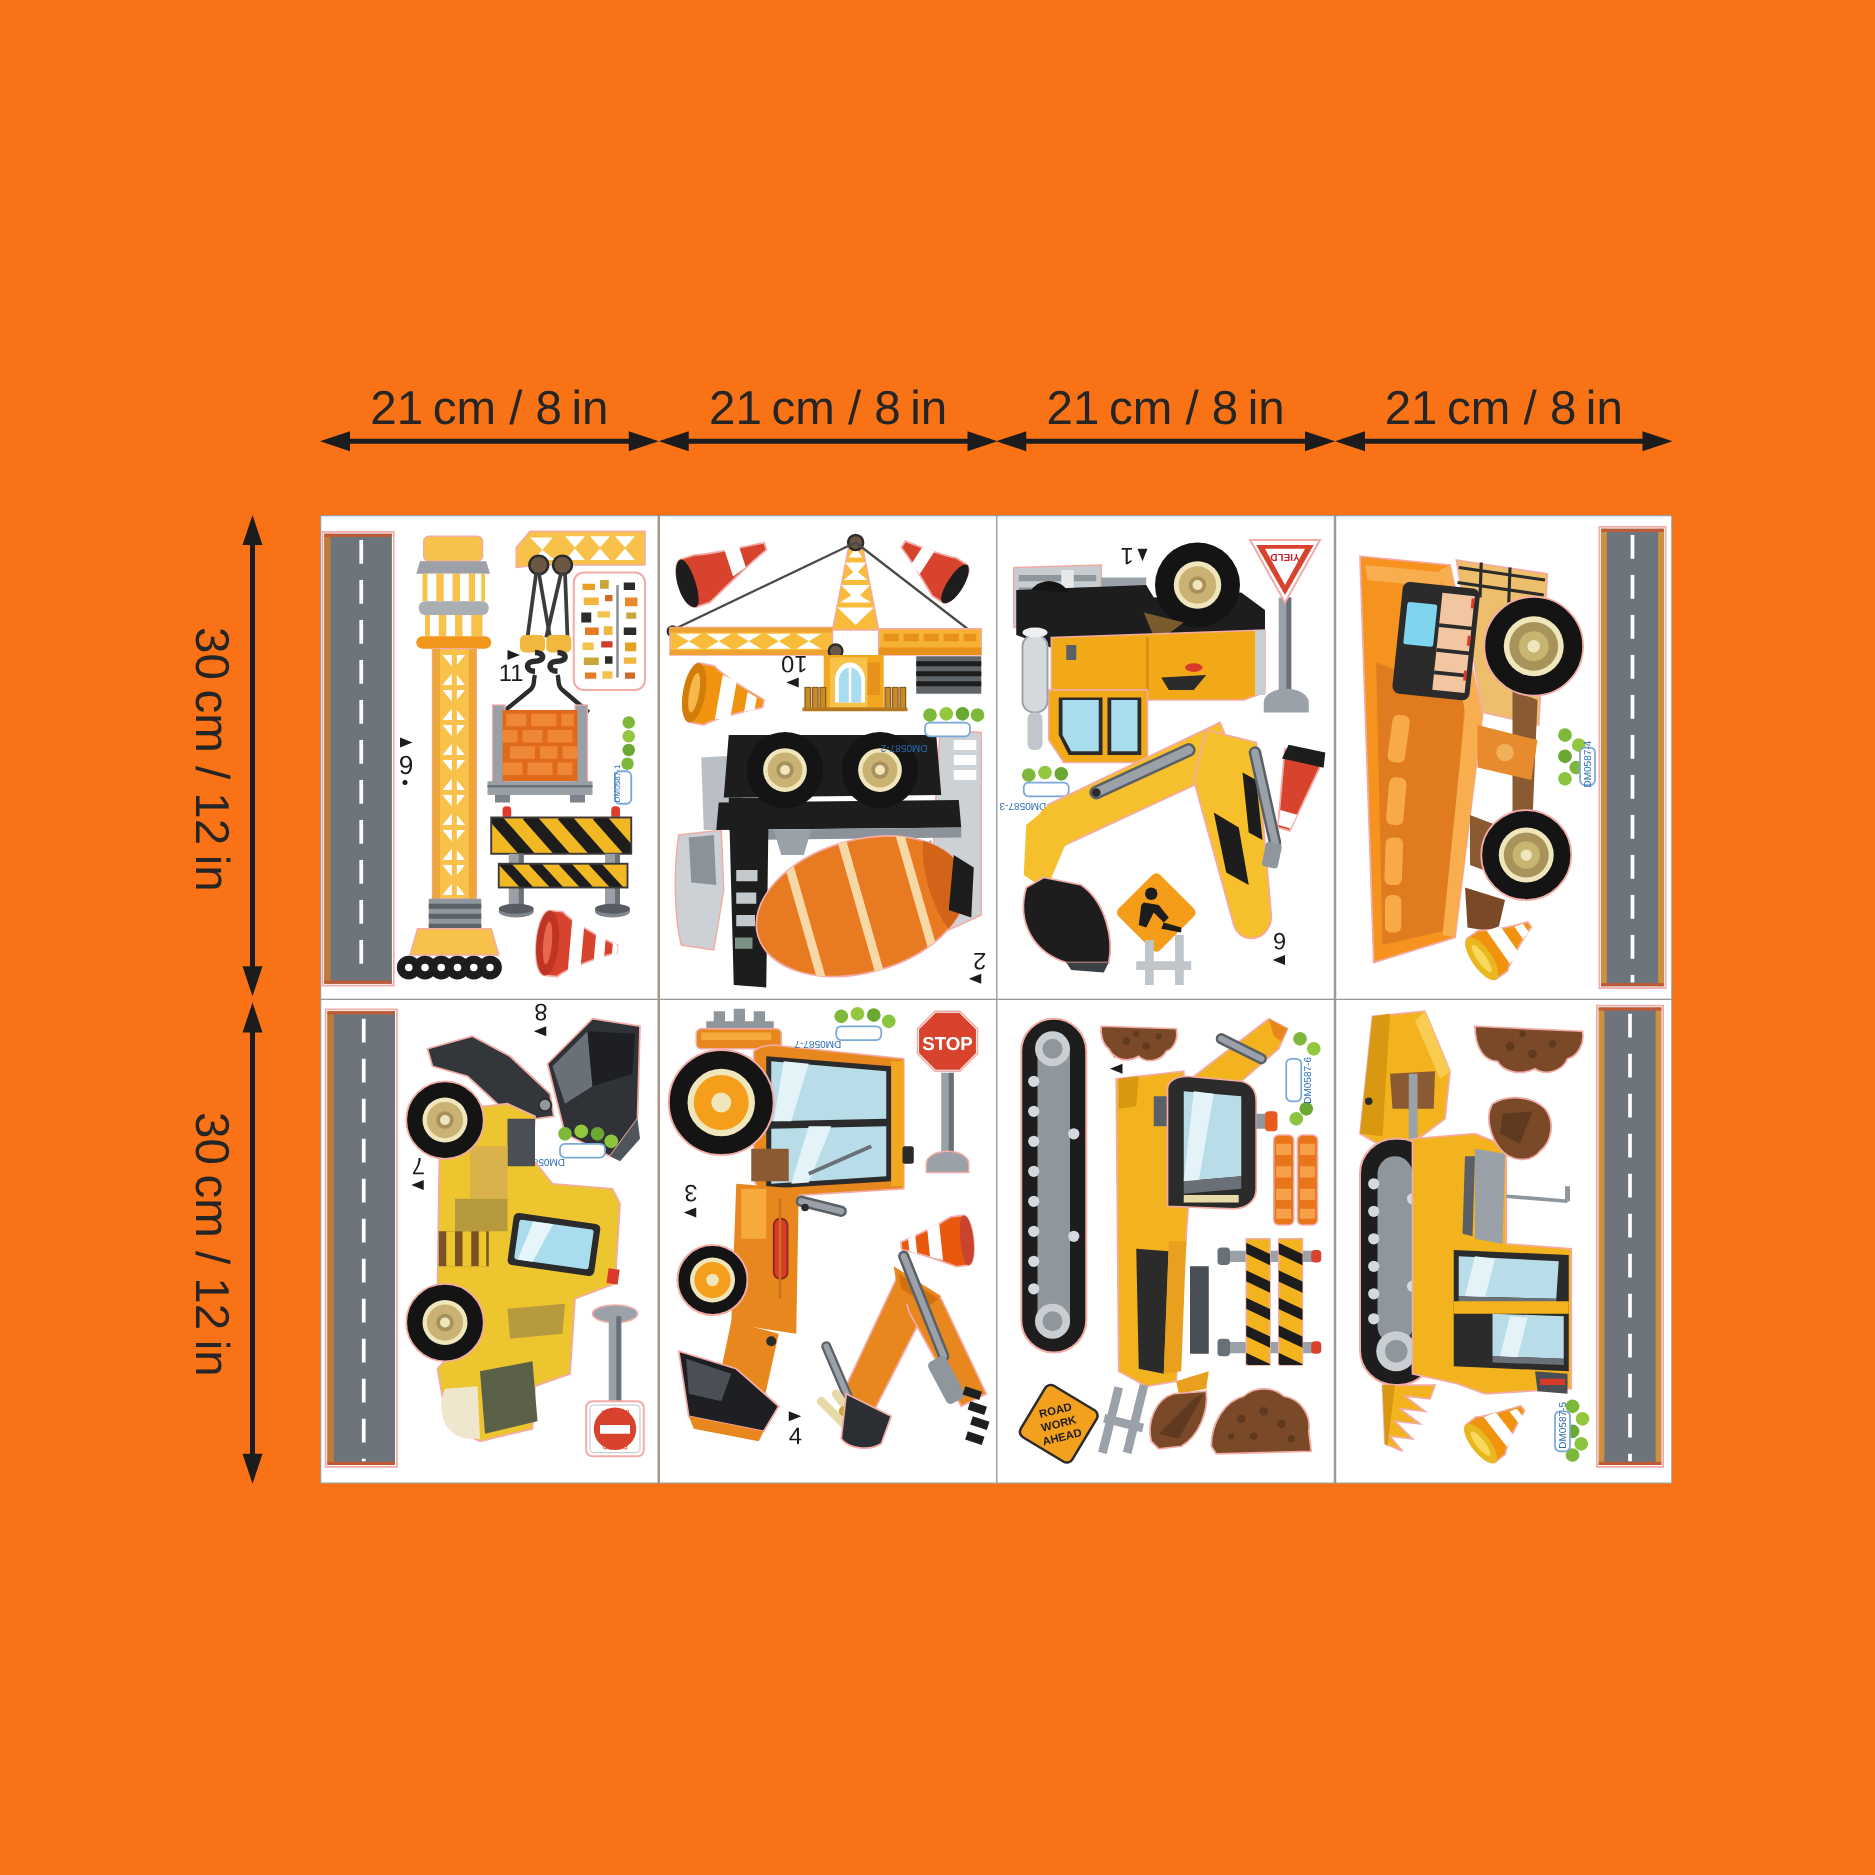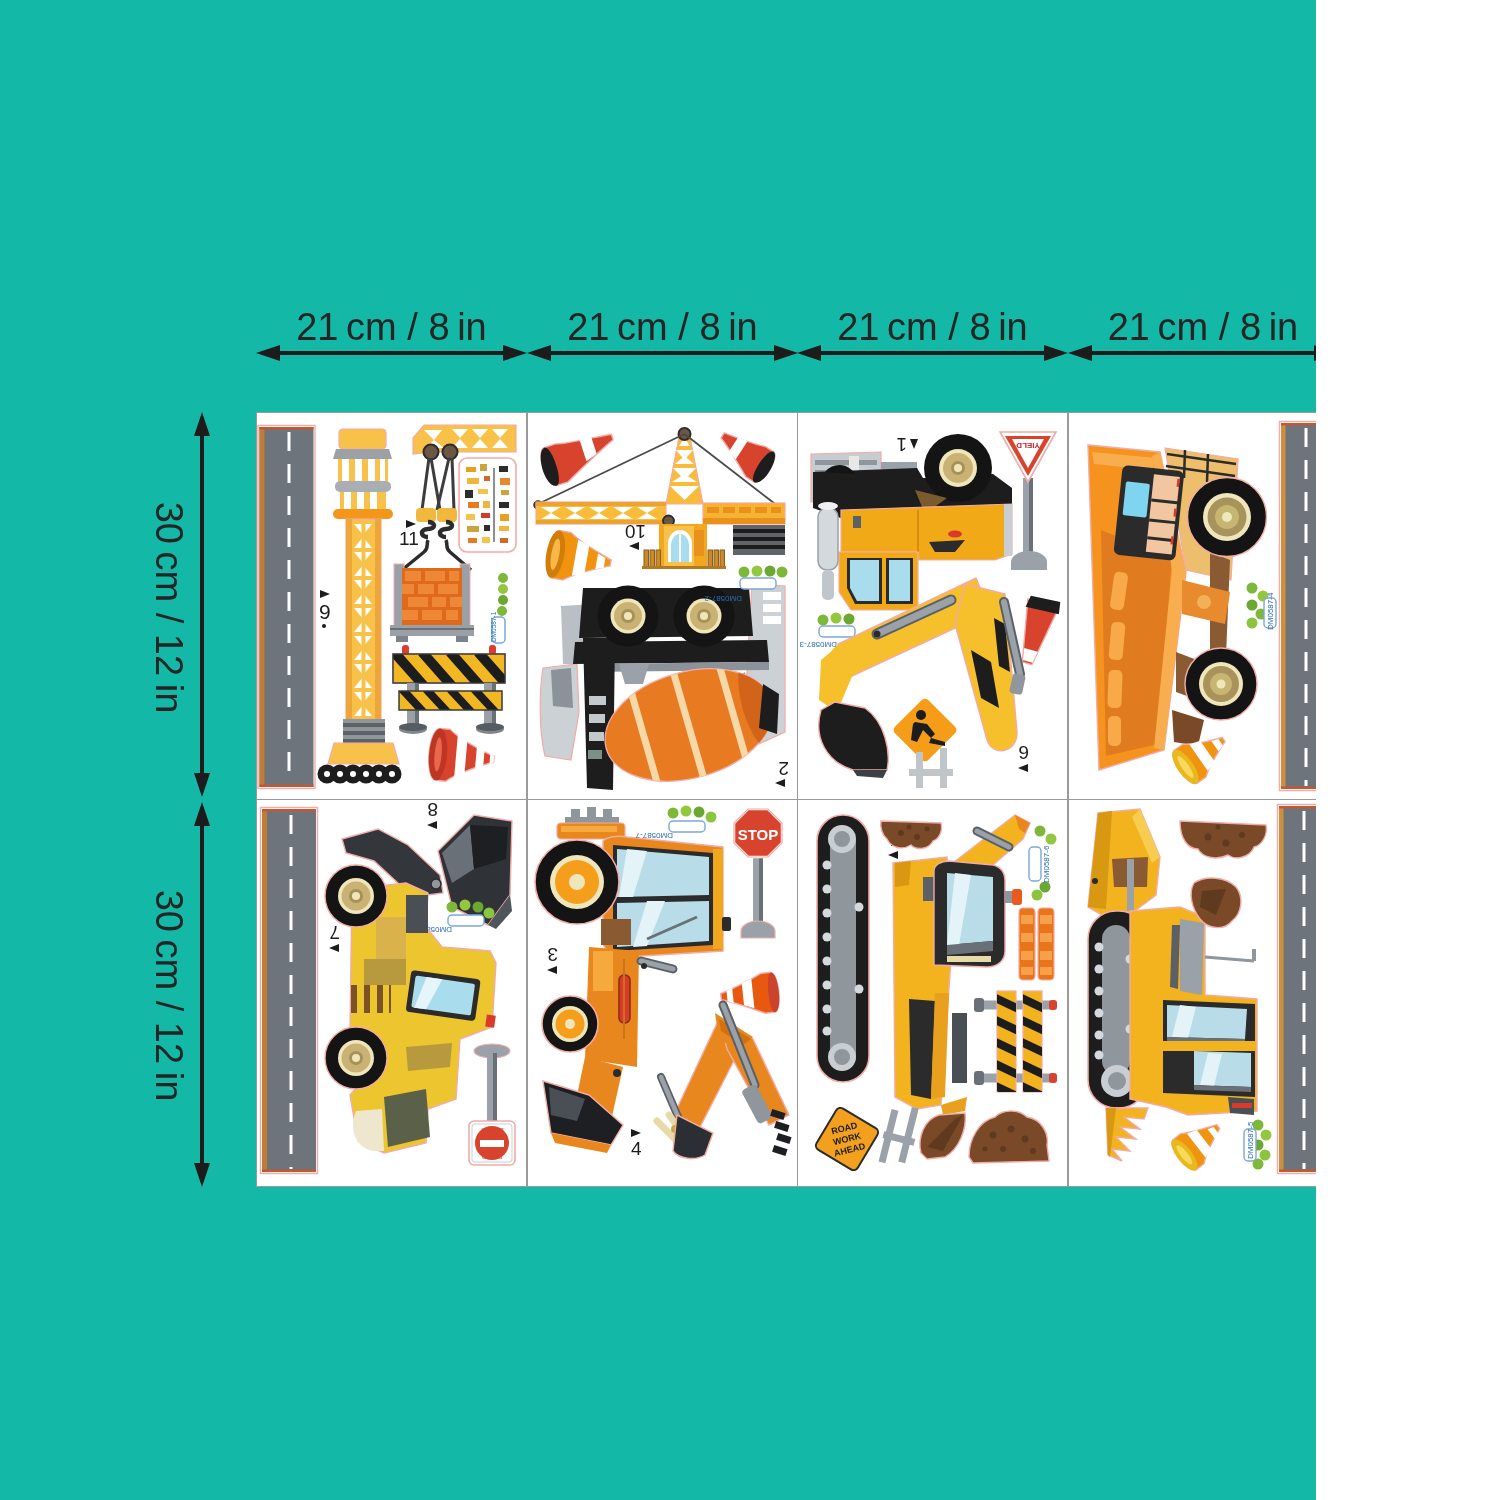--- a/index.html
+++ b/index.html
@@ -1,16 +1,16 @@
 <!DOCTYPE html>
 <html><head>
 <meta charset="utf-8">
 <style>
   html,body{margin:0;padding:0;background:#ffffff;}
-  #page{position:relative;width:1316px;height:1500px;background:#14b8a6;overflow:hidden;
+  #page{position:relative;width:1500px;height:1500px;background:#f97316;overflow:hidden;
         font-family:"Liberation Sans", sans-serif;}
   .dimtext{position:absolute;font-size:38px;color:#252525;white-space:nowrap;text-align:center;}
   .sheet{position:absolute;}
 </style>
 </head>
 <body>
 <div id="page">
 
 <div class="dimtext" style="left:256px;top:306px;width:271px;">21 cm / 8 in</div>
 

